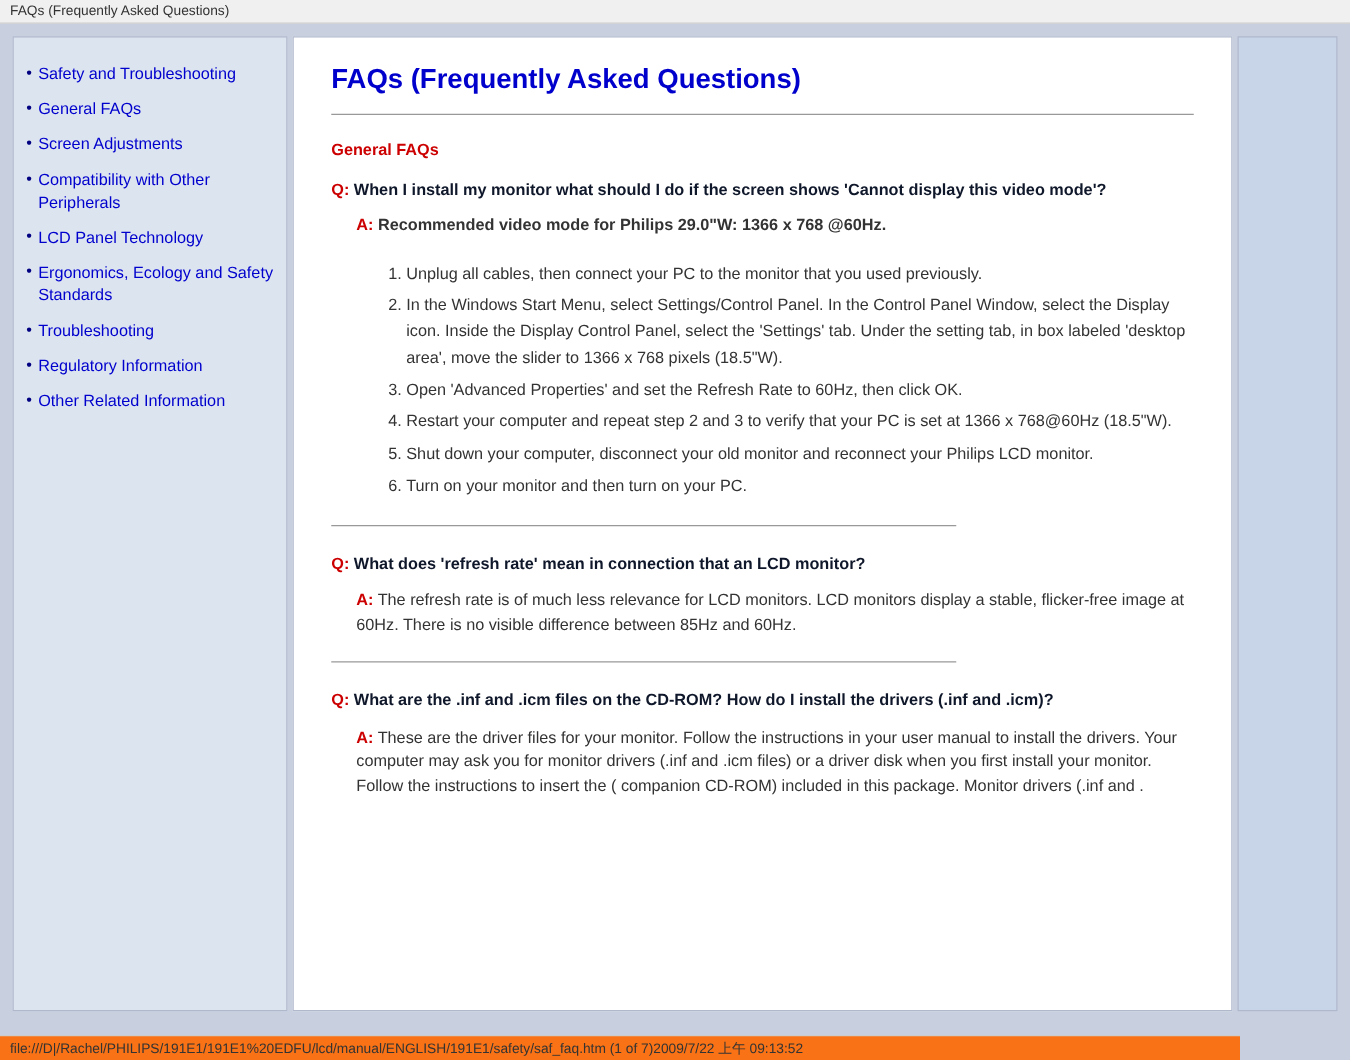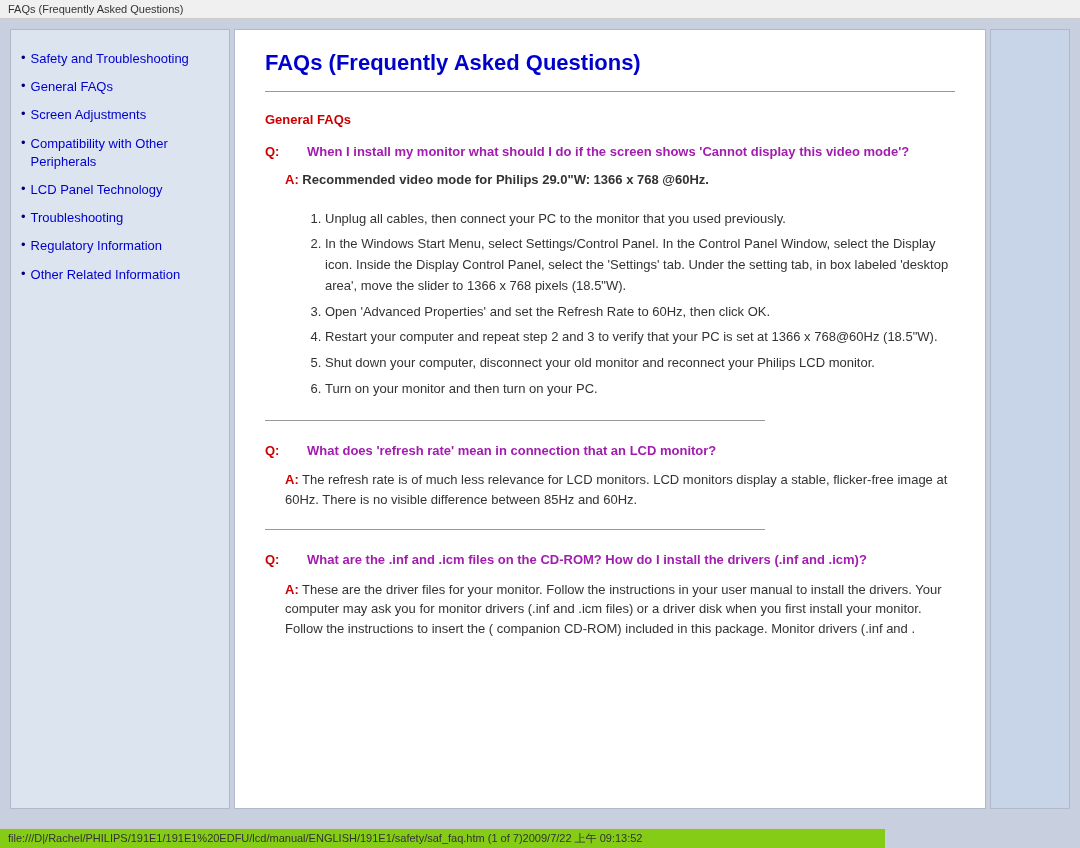--- a/index.html
+++ b/index.html
@@ -79,22 +79,21 @@
       margin-bottom: 10px;
       font-size: 13px;
       line-height: 1.5;
     }
     .question .q-label {
       color: #cc0000;
       font-weight: bold;
     }
     .question .q-text {
       font-weight: bold;
-      color: #a21caf;
-      margin-left: 24px;
+      color: #0f172a;
     }
     .answer {
       margin: 10px 0 10px 20px;
       font-size: 13px;
       line-height: 1.5;
     }
     .answer .a-label {
       color: #cc0000;
       font-weight: bold;
     }
@@ -120,28 +119,28 @@
       font-size: 13px;
       color: #333;
     }
     .sub-divider {
       border: none;
       border-top: 1px solid #999;
       margin: 20px 60px 20px 0;
       width: 500px;
     }
     #status-bar {
-      background: #84cc16;
+      background: #f97316;
       border-top: 1px solid #ccc;
       padding: 2px 8px;
       font-size: 11px;
       color: #333;
       position: fixed;
       bottom: 0;
-      width: 885px;
+      width: 992px;
     }
     #right-panel {
       width: 80px;
       min-width: 80px;
       background: #c8d4e8;
       border: 1px solid #b0b8cc;
     }
   </style>
 </head>
 <body>
@@ -160,20 +159,23 @@
         <a href="#">General FAQs</a>
       </li>
       <li>
         <a href="#">Screen Adjustments</a>
       </li>
       <li>
         <a href="#">Compatibility with Other Peripherals</a>
       </li>
       <li>
         <a href="#">LCD Panel Technology</a>
+      </li>
+      <li>
+        <a href="#">Ergonomics, Ecology and Safety Standards</a>
       </li>
       <li>
         <a href="#">Troubleshooting</a>
       </li>
       <li>
         <a href="#">Regulatory Information</a>
       </li>
       <li>
         <a href="#">Other Related Information</a>
       </li>

